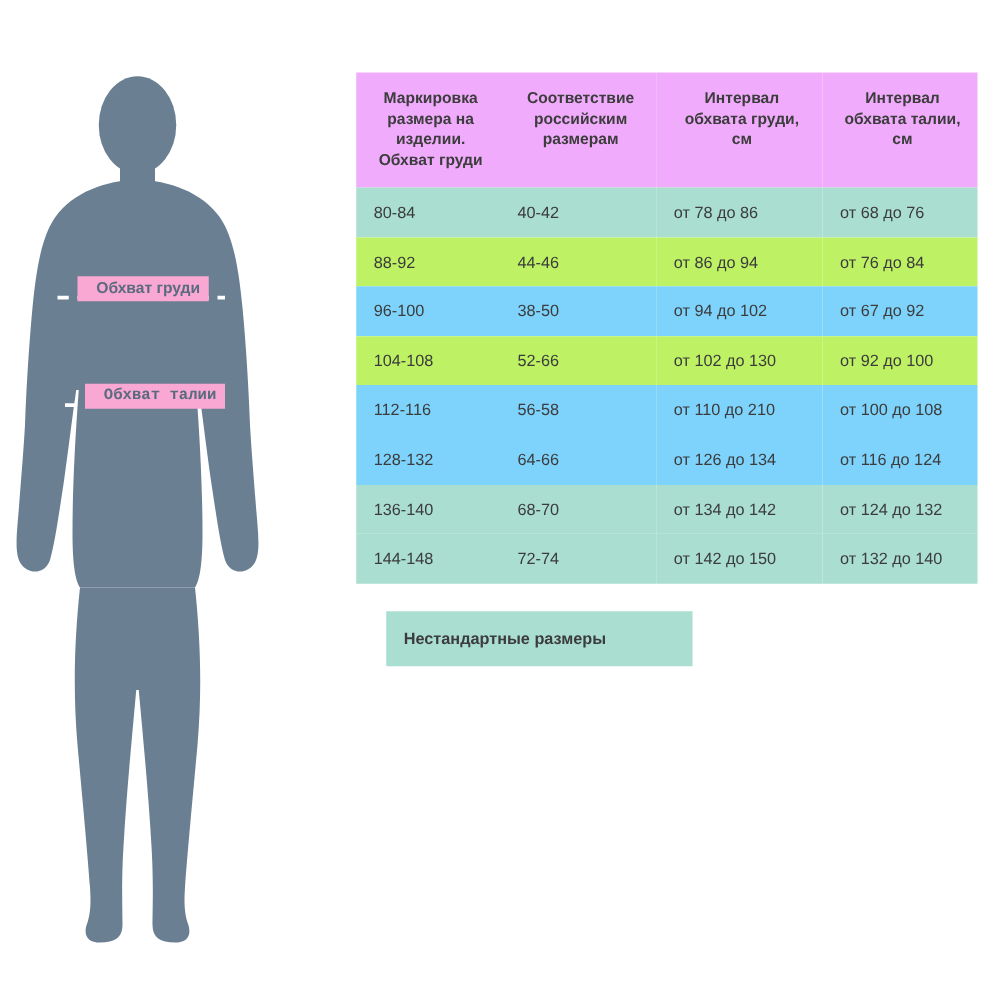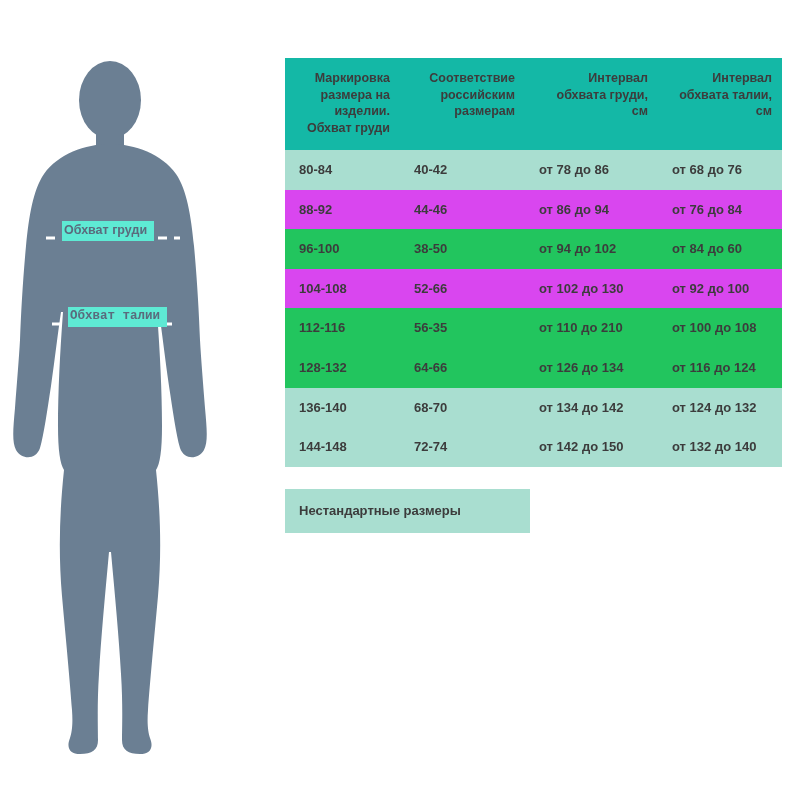--- a/index.html
+++ b/index.html
@@ -27,79 +27,79 @@
     width: 280px;
     height: 720px;
   }
   .figure-svg {
     display: block;
     width: 280px;
     height: 720px;
   }
   .measure-label {
     position: absolute;
-    background: #5eead4;
+    background: #f9a8d4;
     color: #5a6b7d;
     font-size: 12.5px;
     font-weight: bold;
-    padding: 3px 7px 4px 2px;
+    padding: 3px 7px 4px 15px;
     white-space: nowrap;
     line-height: 1;
   }
   .label-chest { left: 62px; top: 181px; }
   .label-waist { left: 68px; top: 267px; font-family: Liberation Mono, monospace; }
 
   
   .table-wrap {
     position: absolute;
     left: 285px;
     top: 58px;
     width: 505px;
   }
   table.size-table {
     border-collapse: collapse;
     width: 497px;
     table-layout: fixed;
   }
   table.size-table th {
-    text-align: right;
+    text-align: center;
     vertical-align: top;
     font-size: 12.5px;
     font-weight: bold;
     color: #3c3c3c;
     padding: 12px 10px 14px 14px;
     line-height: 1.32;
-    background: #14b8a6;
+    background: #f0abfc;
   }
   table.size-table td {
     font-size: 13px;
     color: #3c3c3c;
     padding: 12px 10px 12px 14px;
     line-height: 1.2;
     white-space: nowrap;
-    font-weight: bold;
-  }
-  tr.row-white td { background: #22c55e; }
-  tr.row-grey td  { background: #d946ef; }
+  }
+  tr.row-white td { background: #7dd3fc; }
+  tr.row-grey td  { background: #bef264; }
   tr.row-mint td  { background: #a9ded0; }
 
   col.c1 { width: 115px; }
   col.c2 { width: 125px; }
   col.c3 { width: 133px; }
   col.c4 { width: 124px; }
 
   .note-box {
     margin-top: 22px;
     width: 245px;
     background: #a9ded0;
     color: #3c3c3c;
     font-size: 13px;
     font-weight: bold;
     padding: 14px 14px 15px 14px;
     box-sizing: border-box;
+    margin-left: 24px;
   }
 </style>
 </head>
 <body>
 
 <div class="page">
 
   <div class="figure-wrap">
     <svg class="figure-svg" viewBox="0 0 280 720">
       <g fill="#6b7f93">
@@ -186,31 +186,31 @@
         <tr class="row-grey">
           <td>88-92</td>
           <td>44-46</td>
           <td>от 86 до 94</td>
           <td>от 76 до 84</td>
         </tr>
         <tr class="row-white">
           <td>96-100</td>
           <td>38-50</td>
           <td>от 94 до 102</td>
-          <td>от 84 до 60</td>
+          <td>от 67 до 92</td>
         </tr>
         <tr class="row-grey">
           <td>104-108</td>
           <td>52-66</td>
           <td>от 102 до 130</td>
           <td>от 92 до 100</td>
         </tr>
         <tr class="row-white">
           <td>112-116</td>
-          <td>56-35</td>
+          <td>56-58</td>
           <td>от 110 до 210</td>
           <td>от 100 до 108</td>
         </tr>
         <tr class="row-white">
           <td>128-132</td>
           <td>64-66</td>
           <td>от 126 до 134</td>
           <td>от 116 до 124</td>
         </tr>
         <tr class="row-mint">

